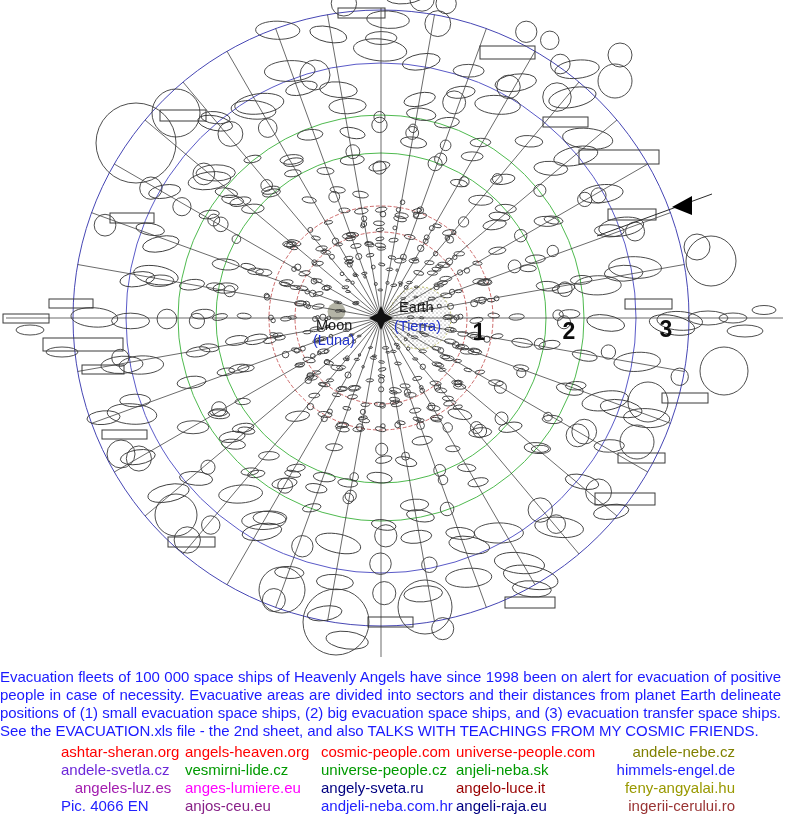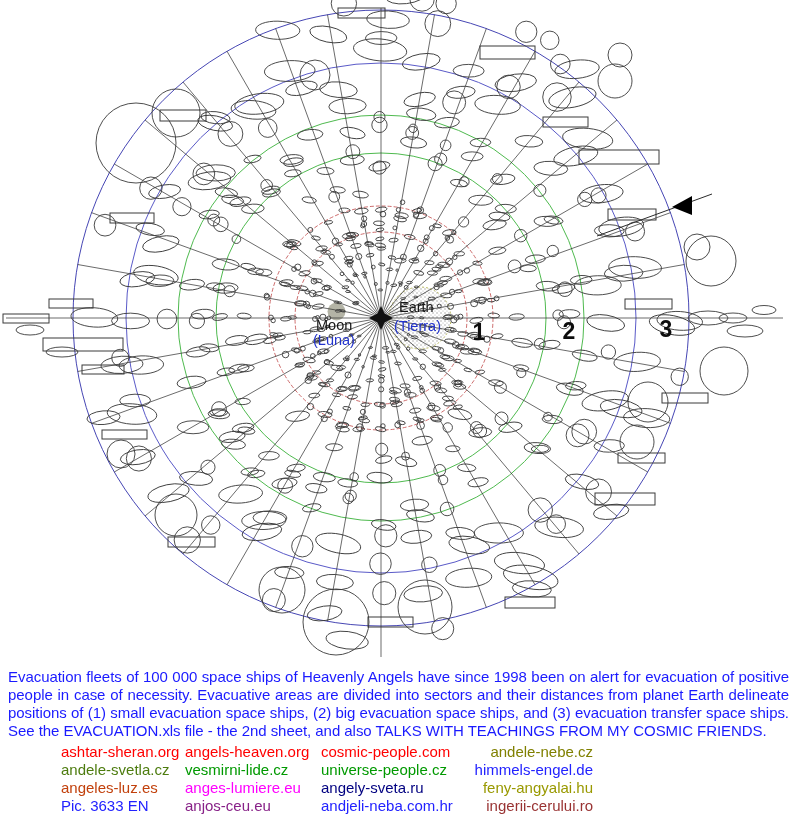--- a/index.html
+++ b/index.html
@@ -6,21 +6,21 @@
   body{
     width:800px;height:818px;background:#ffffff;position:relative;overflow:hidden;
     font-family:"Liberation Sans",sans-serif;
   }
   #diagram{position:absolute;left:0;top:0;}
   #diagram text{font-family:"Liberation Sans",sans-serif;}
   .lbl{font-size:14.5px;fill:#161616;}
   .native{fill:#2233cc;}
   .sector{font-size:23px;font-weight:bold;fill:#0d0d0d;text-anchor:middle;}
   #description{
-    position:absolute;left:8px;top:668px;width:781px;
+    position:absolute;left:0;top:668px;width:781px;
     font-size:15px;line-height:18px;text-align:justify;letter-spacing:-0.05px;
   }
   #links{
     position:absolute;left:13px;top:743px;width:770px;
     display:grid;grid-template-columns:124px 136px 135px 137px 142px 1fr;
     font-size:15px;line-height:18px;margin-left:48px;
   }
   .link-col{display:flex;flex-direction:column;}
   .link-col.right{text-align:right;}
   .link-item{white-space:nowrap;}
@@ -728,35 +728,41 @@
   <text class="lbl native" x="313" y="345">(Luna)</text>
   <text class="sector" x="479" y="340">1</text>
   <text class="sector" x="569" y="339">2</text>
   <text class="sector" x="666" y="337">3</text>
 </svg>
 
 <div id="description" style="color: rgb(26, 26, 255);">Evacuation fleets of 100 000 space ships of Heavenly Angels have since 1998 been on alert for evacuation of positive people in case of necessity. Evacuative areas are divided into sectors and their distances from planet Earth delineate positions of (1) small evacuation space ships, (2) big evacuation space ships, and (3) evacuation transfer space ships. See the EVACUATION.xls file - the 2nd sheet, and also TALKS WITH TEACHINGS FROM MY COSMIC FRIENDS.</div>
 <div id="links">
     <div class="link-col">
       <div class="link-item" style="color: rgb(255, 0, 0);">ashtar-sheran.org</div>
-      <div class="link-item" style="color: #4d7c0f;">andele-svetla.cz</div>
-      <div class="link-item" style="color: #c2410c;">angeles-luz.es</div>
-      <div class="link-item" style="color: rgb(34, 34, 255);">Pic. 3633 EN</div>
+      <div class="link-item" style="color: #6d28d9;">andele-svetla.cz</div>
+      <div class="link-item" style="color: #a21caf; text-align: center;">angeles-luz.es</div>
+      <div class="link-item" style="color: rgb(34, 34, 255);">Pic. 4066 EN</div>
     </div>
     <div class="link-col">
       <div class="link-item" style="color: rgb(255, 0, 0);">angels-heaven.org</div>
       <div class="link-item" style="color: rgb(0, 153, 0);">vesmirni-lide.cz</div>
       <div class="link-item" style="color: rgb(255, 0, 255);">anges-lumiere.eu</div>
       <div class="link-item" style="color: rgb(136, 34, 136);">anjos-ceu.eu</div>
     </div>
     <div class="link-col">
       <div class="link-item" style="color: rgb(255, 0, 0);">cosmic-people.com</div>
       <div class="link-item" style="color: rgb(0, 153, 0);">universe-people.cz</div>
       <div class="link-item" style="color: rgb(0, 0, 128);">angely-sveta.ru</div>
       <div class="link-item" style="color: rgb(34, 34, 255);">andjeli-neba.com.hr</div>
     </div>
+    <div class="link-col">
+      <div class="link-item" style="color: rgb(255, 0, 0);">universe-people.com</div>
+      <div class="link-item" style="color: rgb(0, 153, 0);">anjeli-neba.sk</div>
+      <div class="link-item" style="color: rgb(153, 0, 0);">angelo-luce.it</div>
+      <div class="link-item" style="color: rgb(0, 0, 128);">angeli-raja.eu</div>
+    </div>
     <div class="link-col right">
       <div class="link-item" style="color: rgb(128, 128, 0);">andele-nebe.cz</div>
       <div class="link-item" style="color: rgb(34, 34, 255);">himmels-engel.de</div>
       <div class="link-item" style="color: rgb(153, 153, 0);">feny-angyalai.hu</div>
       <div class="link-item" style="color: rgb(153, 51, 51);">ingerii-cerului.ro</div>
     </div>
   </div>
 
 </body></html>

